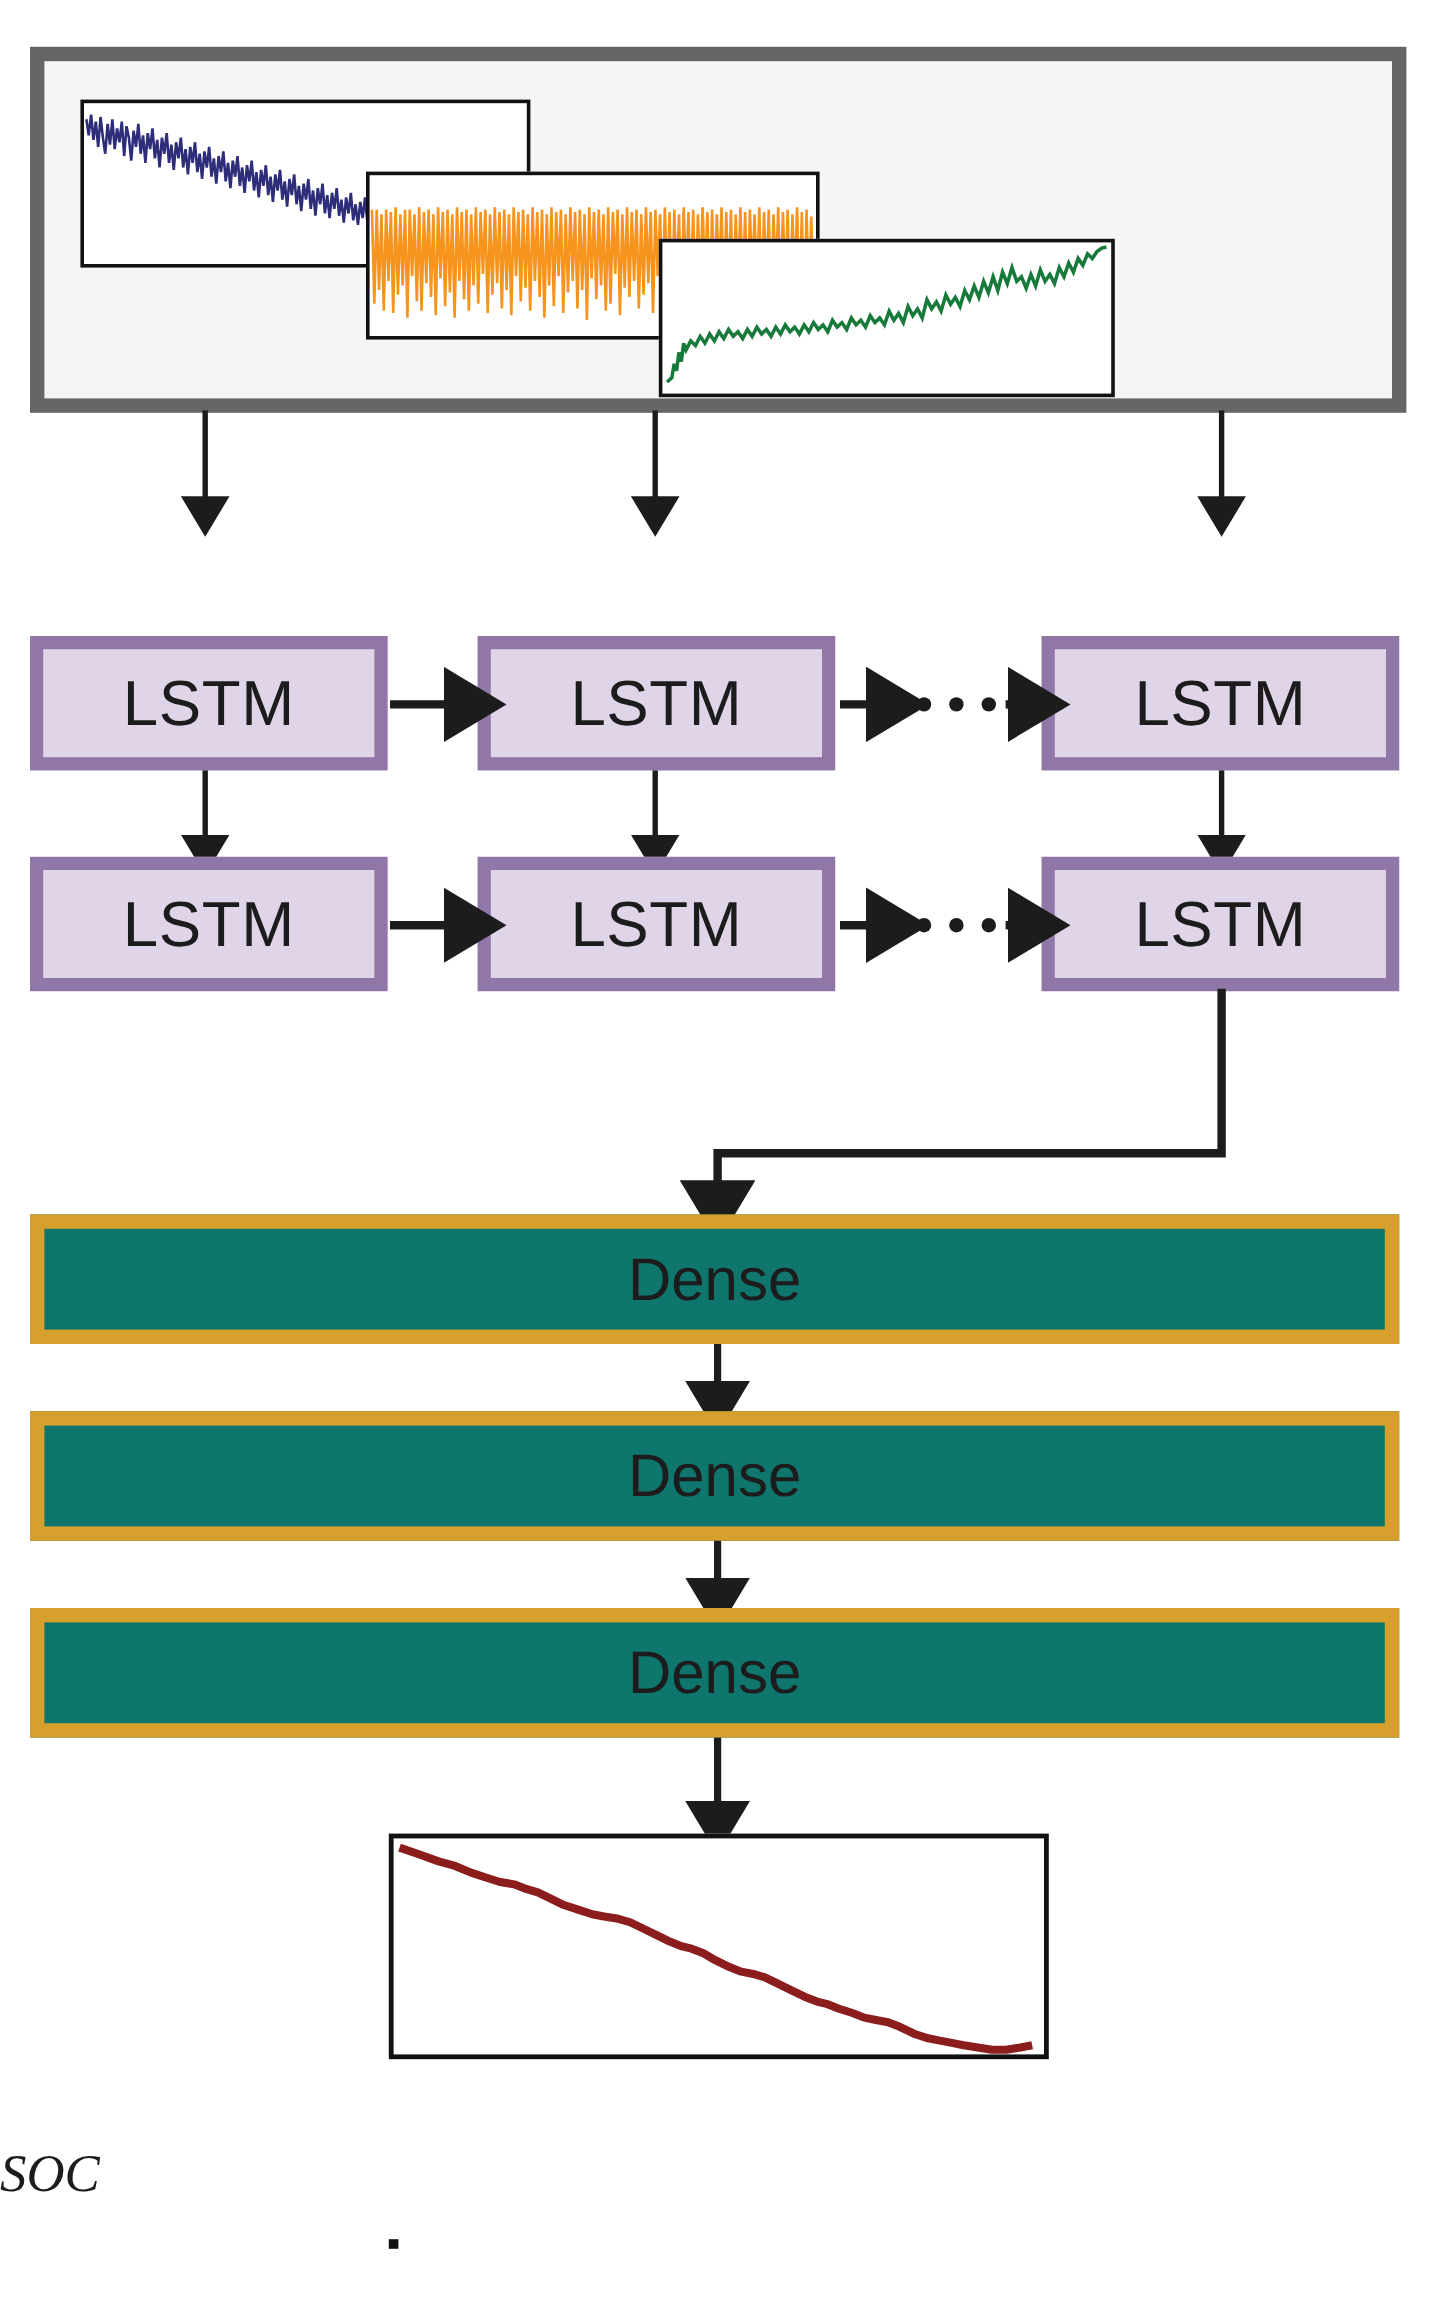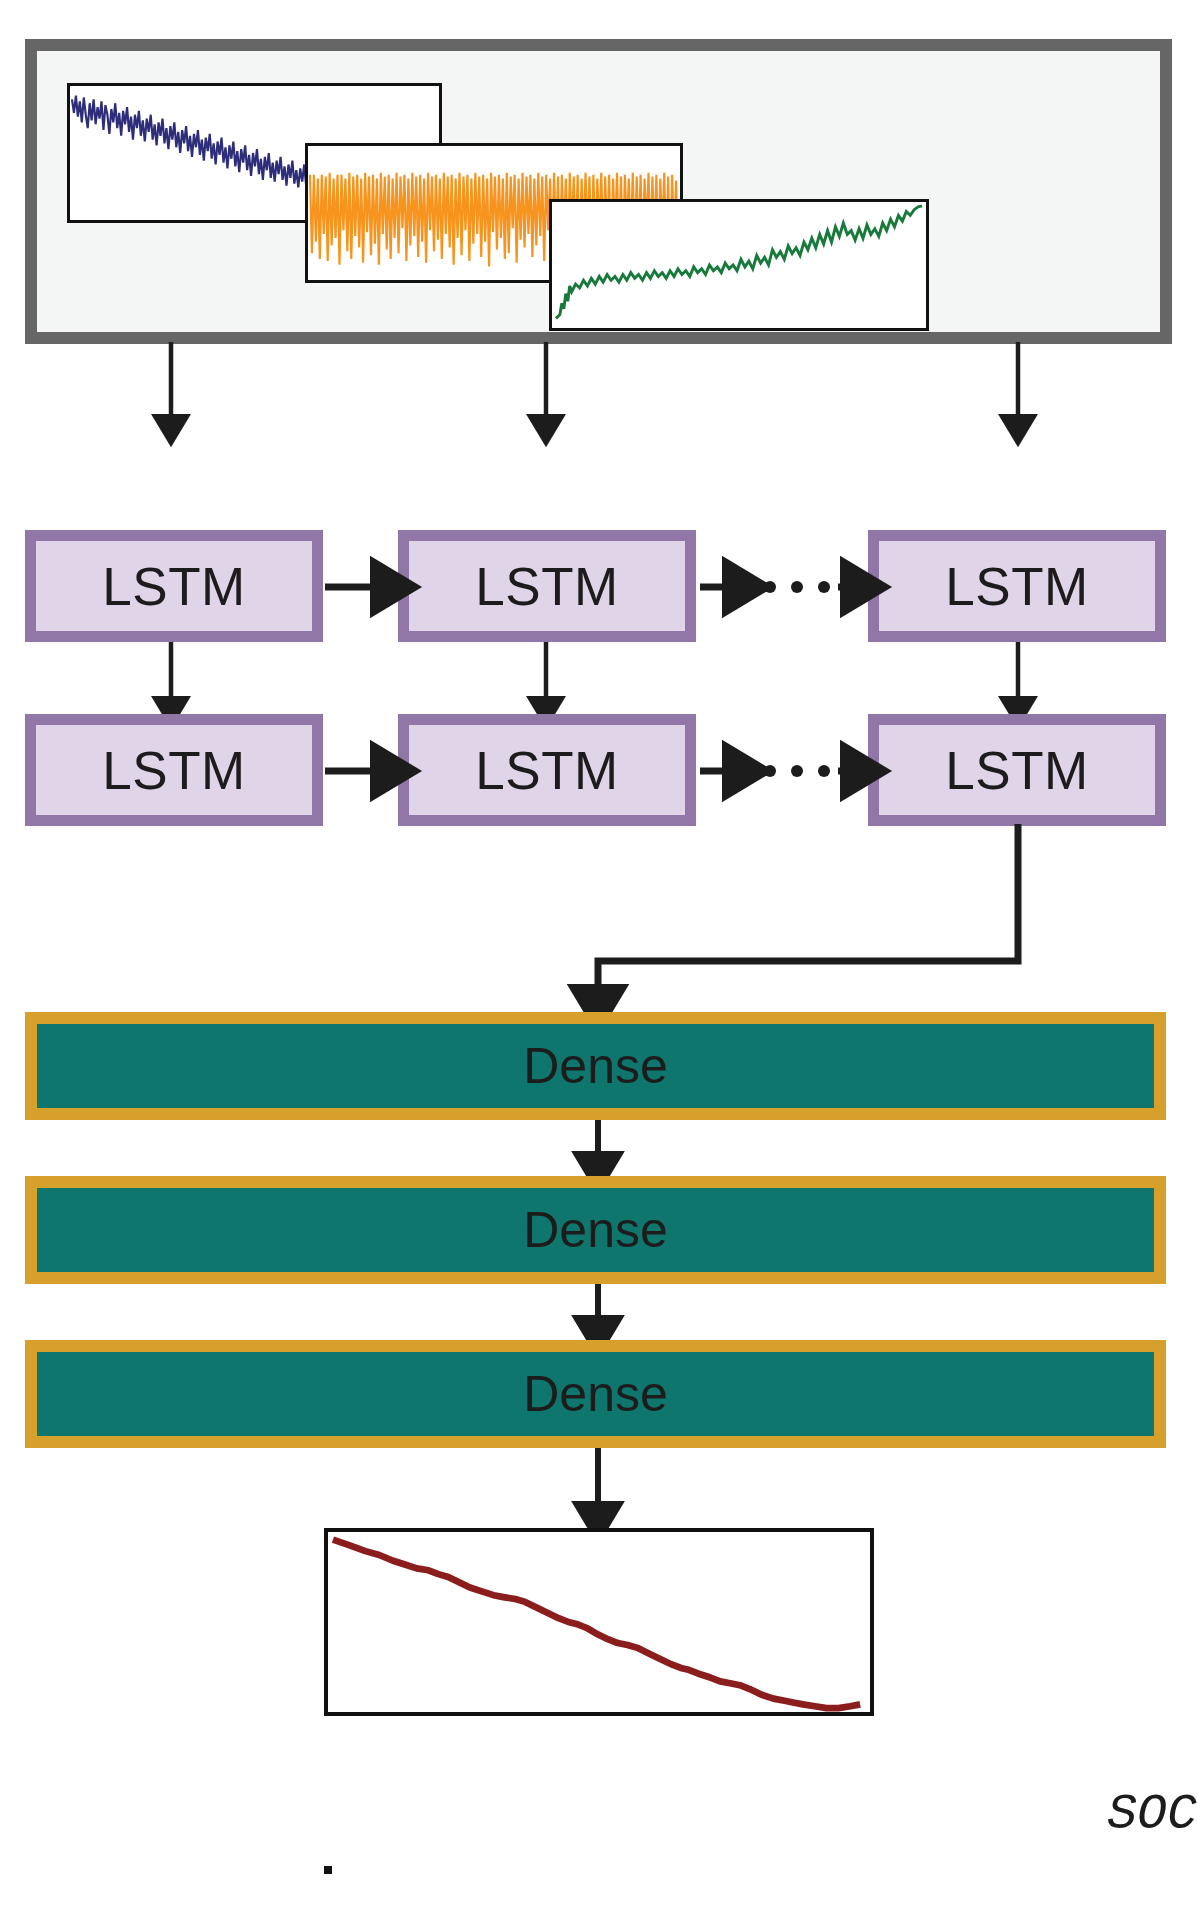--- a/index.html
+++ b/index.html
@@ -44,23 +44,23 @@
   }
 
   
   .out-box{
     position:absolute;box-sizing:border-box;
     background:#ffffff;border:4px solid #111111;overflow:hidden;
   }
   .out-box svg{display:block;width:100%;height:100%;}
 
   .soc-label{
-    position:absolute;width:100%;text-align:right;
-    font-family:Liberation Mono, monospace;font-style:italic;
-    font-size:50px;color:#1c1c1c;
+    position:absolute;width:100%;text-align:left;
+    font-family:Liberation Serif, serif;font-style:italic;
+    font-size:44px;color:#1c1c1c;
   }
 </style>
 </head>
 <body>
 
 <div class="stage">
 
   <div class="input-panel">
 
     <div class="signal-box" style="left:30px;top:32px;width:375px;height:140px;">

